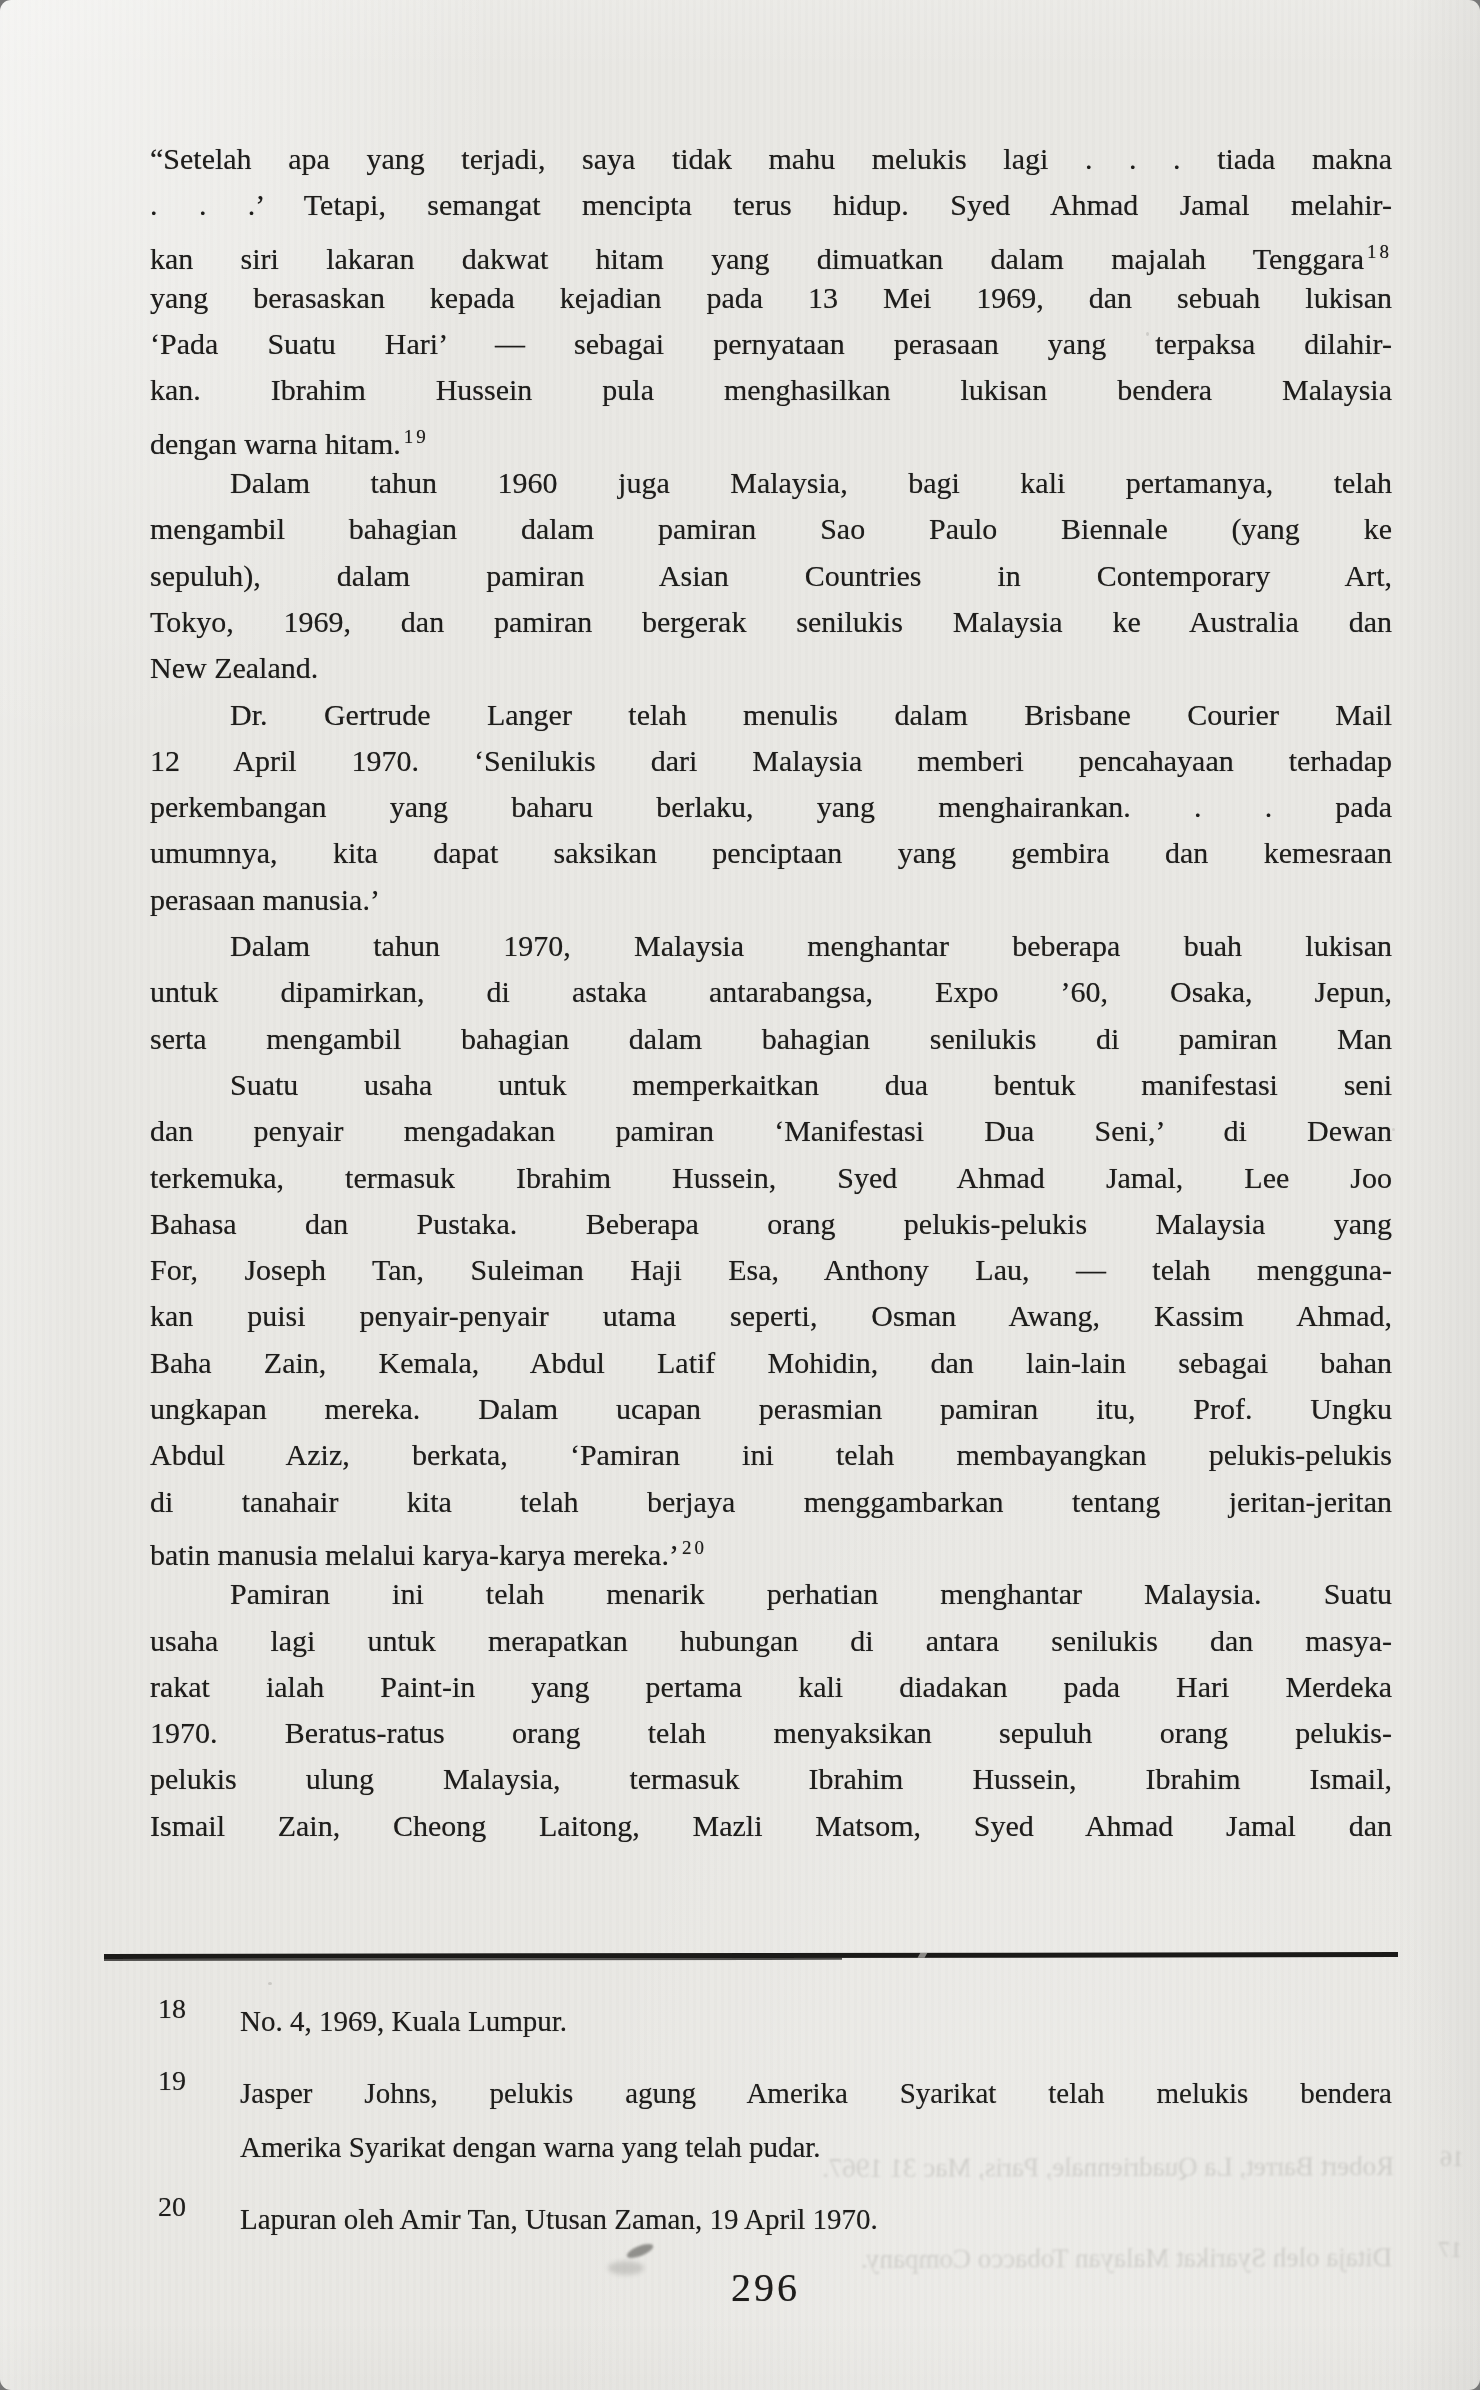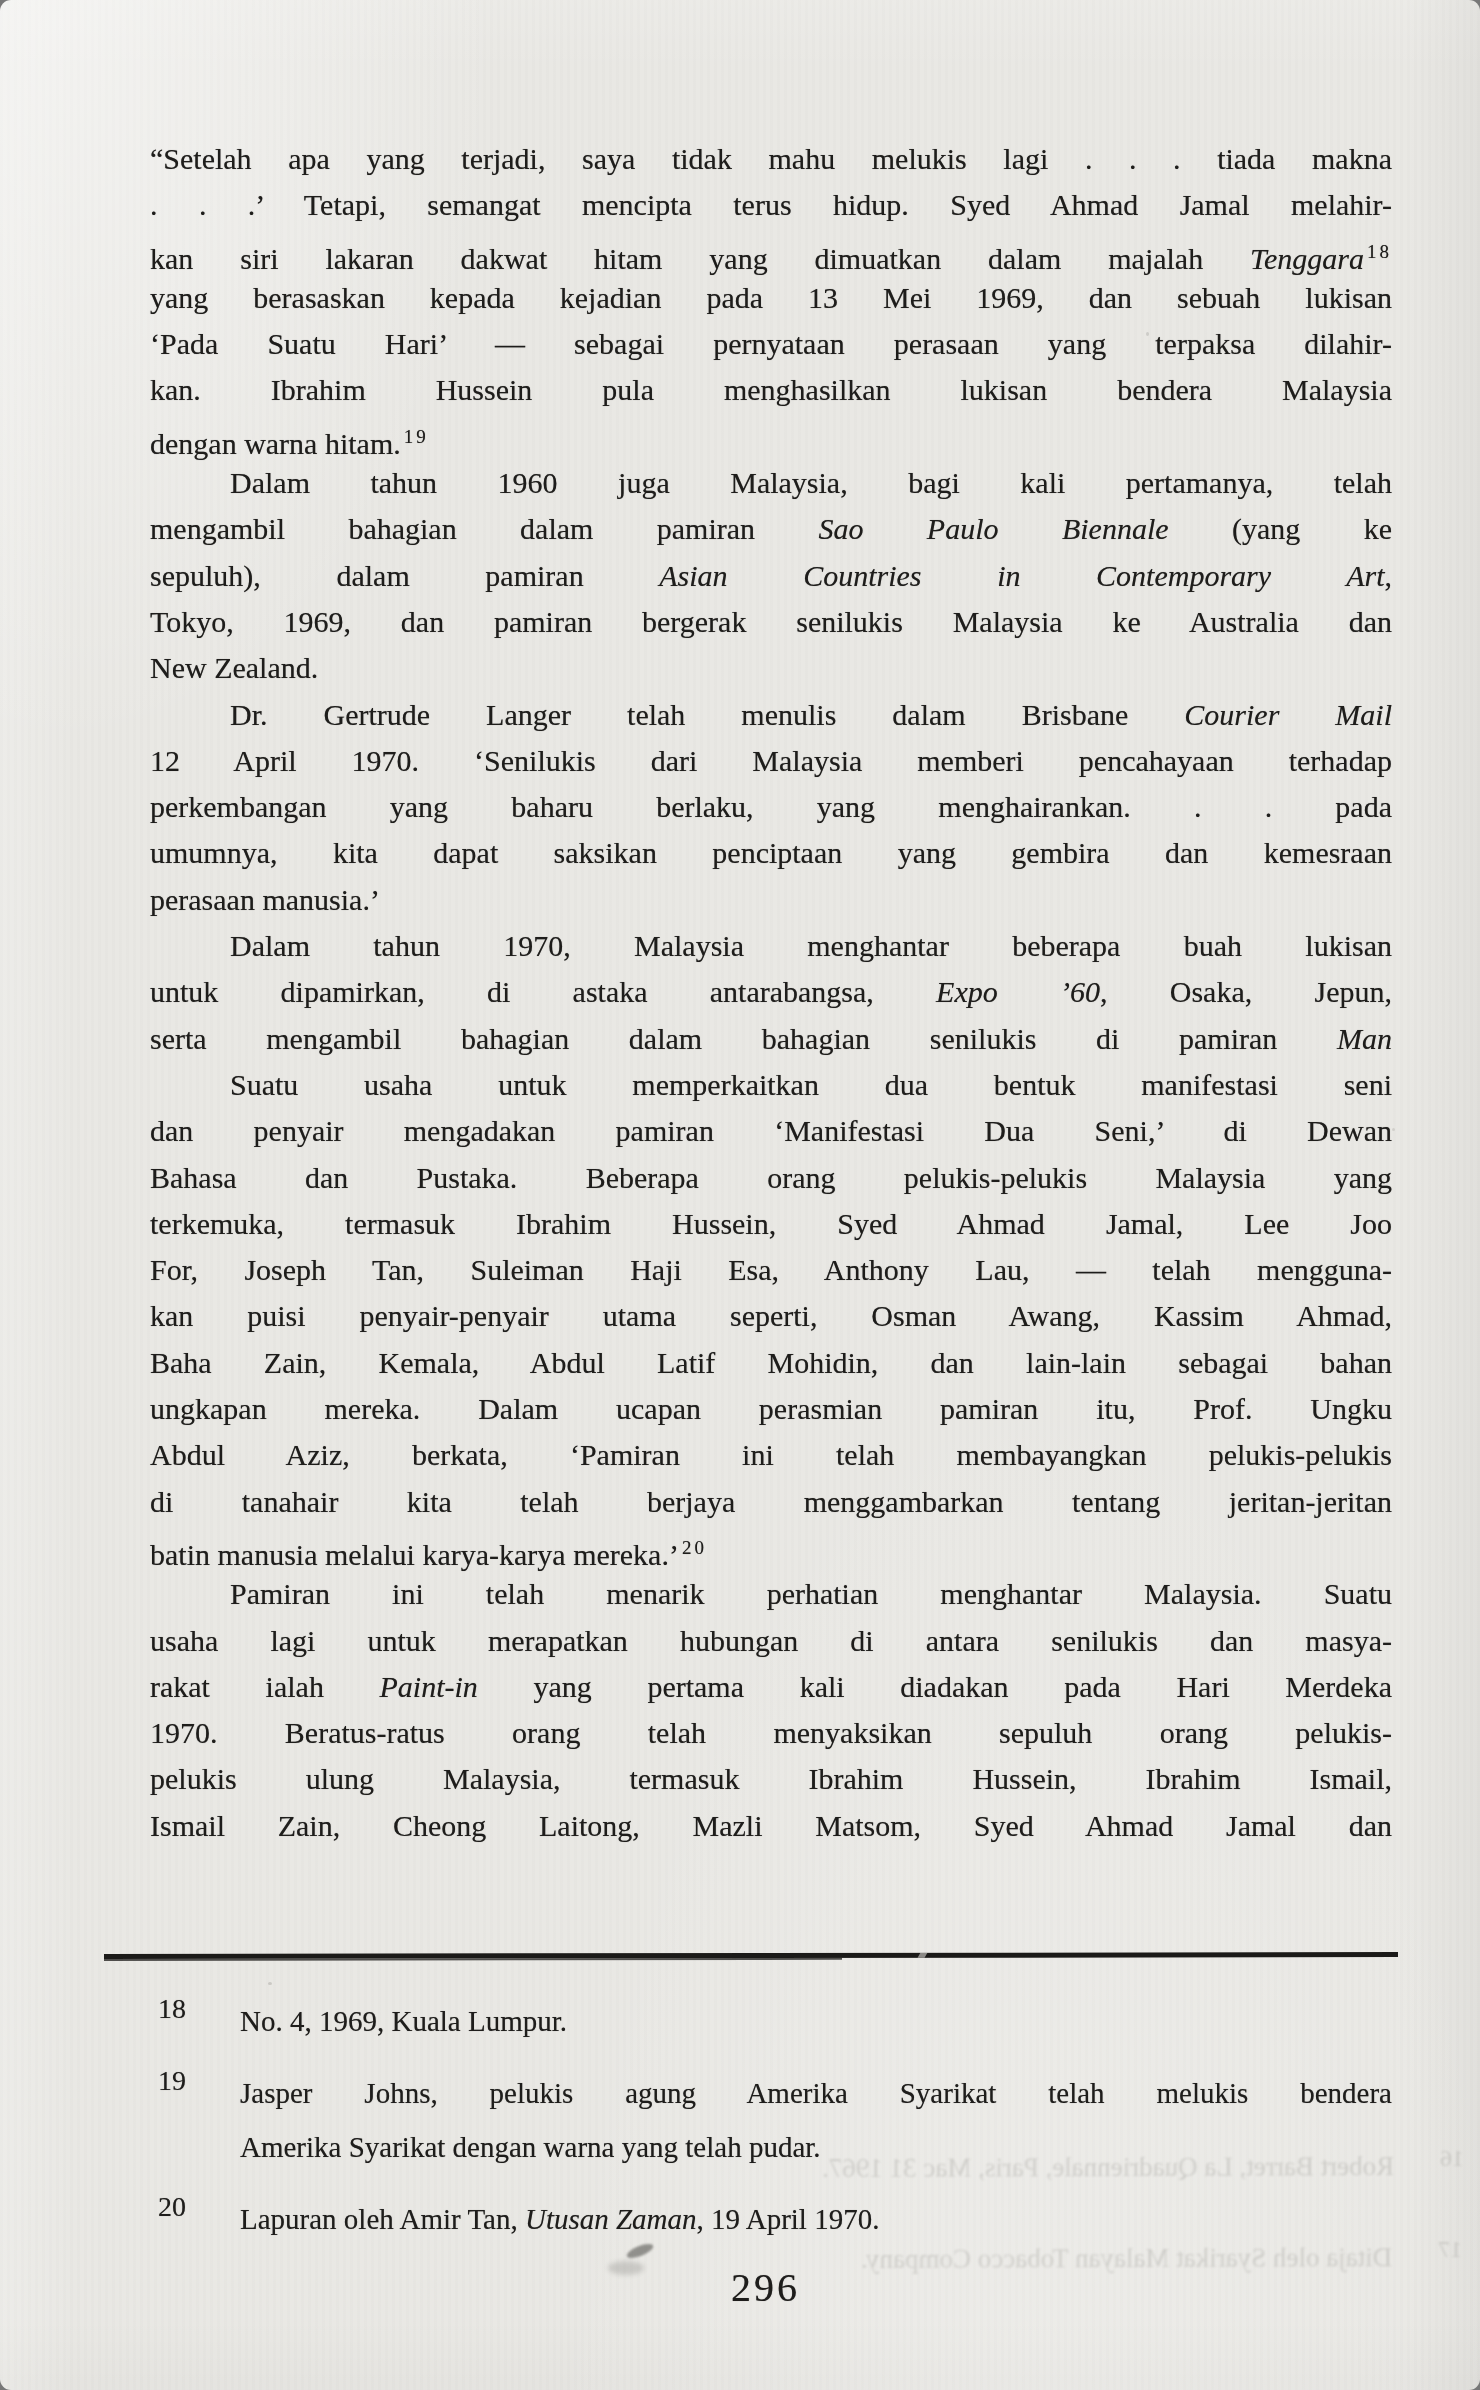--- a/index.html
+++ b/index.html
@@ -22,21 +22,21 @@
     position:absolute;left:150px;top:136px;width:1242px;
     text-shadow:0 0 0.7px rgba(25,25,25,0.55);
   }
   .line{
     font-size:30px;line-height:46.3px;height:46.3px;
     text-align:justify;text-align-last:left;
     overflow:visible;white-space:normal;
   }
   .line.j{text-align-last:justify;}
   .line.ind{text-indent:80px;}
-  .it{font-style:italic;}
+  .it{}
   .sup{
     font-size:19px;font-style:normal;
     vertical-align:11px;letter-spacing:3px;margin-left:3px;
   }
   .rule{
     position:absolute;left:104px;top:1953px;width:1294px;height:5px;
     background:#1b1a18;transform:rotate(-0.08deg);
   }
   .rule::after{
     content:"";position:absolute;left:0;top:5px;width:57%;height:2px;
@@ -107,22 +107,22 @@
         <div class="line"><span>perasaan manusia.’</span></div>
       </div>
       <div>
         <div class="line j ind"><span>Dalam tahun 1970, Malaysia menghantar beberapa buah lukisan</span></div>
         <div class="line j"><span>untuk dipamirkan, di astaka antarabangsa, </span><span class="it">Expo ’60</span><span>, Osaka, Jepun,</span></div>
         <div class="line j"><span>serta mengambil bahagian dalam bahagian senilukis di pamiran </span><span class="it">Man</span></div>
       </div>
       <div>
         <div class="line j ind"><span>Suatu usaha untuk memperkaitkan dua bentuk manifestasi seni</span></div>
         <div class="line j"><span>dan penyair mengadakan pamiran ‘Manifestasi Dua Seni,’ di Dewan</span></div>
+        <div class="line j"><span>terkemuka, termasuk Ibrahim Hussein, Syed Ahmad Jamal, Lee Joo</span></div>
         <div class="line j"><span>Bahasa dan Pustaka. Beberapa orang pelukis-pelukis Malaysia yang</span></div>
-        <div class="line j"><span>terkemuka, termasuk Ibrahim Hussein, Syed Ahmad Jamal, Lee Joo</span></div>
         <div class="line j"><span>For, Joseph Tan, Suleiman Haji Esa, Anthony Lau, — telah mengguna-</span></div>
         <div class="line j"><span>kan puisi penyair-penyair utama seperti, Osman Awang, Kassim Ahmad,</span></div>
         <div class="line j"><span>Baha Zain, Kemala, Abdul Latif Mohidin, dan lain-lain sebagai bahan</span></div>
         <div class="line j"><span>ungkapan mereka. Dalam ucapan perasmian pamiran itu, Prof. Ungku</span></div>
         <div class="line j"><span>Abdul Aziz, berkata, ‘Pamiran ini telah membayangkan pelukis-pelukis</span></div>
         <div class="line j"><span>di tanahair kita telah berjaya menggambarkan tentang jeritan-jeritan</span></div>
         <div class="line"><span>batin manusia melalui karya-karya mereka.’</span><span class="sup">20</span></div>
       </div>
       <div>
         <div class="line j ind"><span>Pamiran ini telah menarik perhatian menghantar Malaysia. Suatu</span></div>

